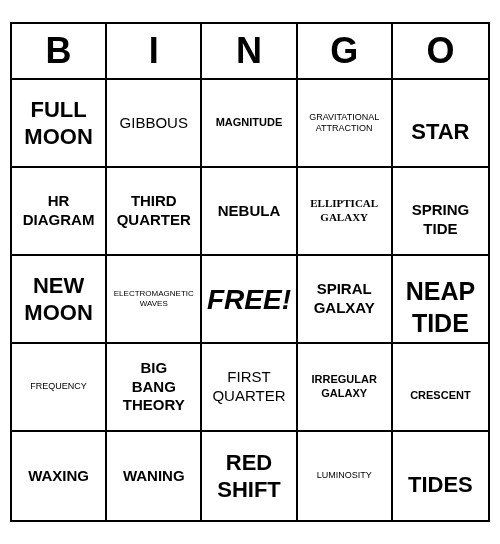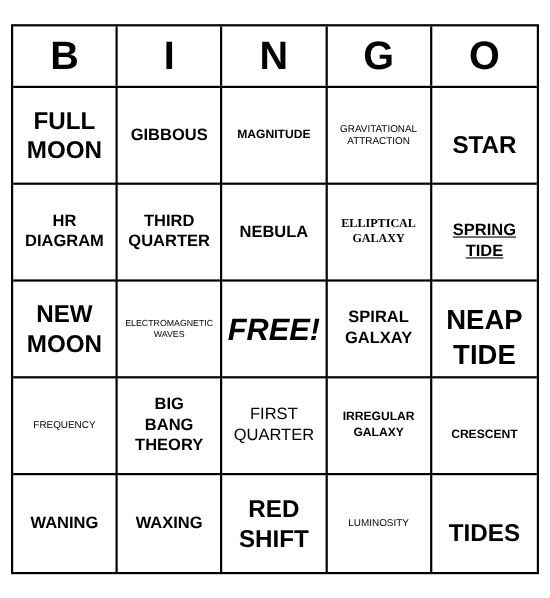--- a/index.html
+++ b/index.html
@@ -71,21 +71,21 @@
       <div class="bingo-header-cell">N</div>
       <div class="bingo-header-cell">G</div>
       <div class="bingo-header-cell">O</div>
     </div>
   <div class="bingo-grid">
   <div class="bingo-cell">
         <span class="cell-text" style="font-size: 22px; font-weight: bold; text-align: center; line-height: 1.25; white-space: pre-line;">FULL
 MOON</span>
       </div>
       <div class="bingo-cell">
-        <span class="cell-text" style="font-size: 15px; font-weight: bold; text-align: center; line-height: 1.25; white-space: pre-line;">GIBBOUS</span>
+        <span class="cell-text" style="font-size: 15px; font-weight: normal; text-align: center; line-height: 1.25; white-space: pre-line;">GIBBOUS</span>
       </div>
       <div class="bingo-cell">
         <span class="cell-text" style="font-size: 11px; font-weight: bold; text-align: center; line-height: 1.25; white-space: pre-line;">MAGNITUDE</span>
       </div>
       <div class="bingo-cell">
         <span class="cell-text" style="font-size: 9px; font-weight: normal; text-align: center; line-height: 1.25; white-space: pre-line;">GRAVITATIONAL
 ATTRACTION</span>
       </div>
       <div class="bingo-cell">
         <span class="cell-text" style="font-size: 22px; font-weight: bold; text-align: center; line-height: 1.25; white-space: pre-line;">STAR</span>
@@ -99,21 +99,21 @@
 QUARTER</span>
       </div>
       <div class="bingo-cell">
         <span class="cell-text" style="font-size: 15px; font-weight: bold; text-align: center; line-height: 1.25; white-space: pre-line;">NEBULA</span>
       </div>
       <div class="bingo-cell">
         <span class="cell-text" style="font-size: 11px; font-weight: bold; text-align: center; line-height: 1.25; white-space: pre-line; font-family: Liberation Serif, serif;">ELLIPTICAL
 GALAXY</span>
       </div>
       <div class="bingo-cell">
-        <span class="cell-text" style="font-size: 15px; font-weight: bold; text-align: center; line-height: 1.25; white-space: pre-line; text-decoration: underline;">SPRING
+        <span class="cell-text" style="font-size: 15px; font-weight: bold; text-align: center; line-height: 1.25; white-space: pre-line;">SPRING
 TIDE</span>
       </div>
       <div class="bingo-cell">
         <span class="cell-text" style="font-size: 22px; font-weight: bold; text-align: center; line-height: 1.25; white-space: pre-line;">NEW
 MOON</span>
       </div>
       <div class="bingo-cell">
         <span class="cell-text" style="font-size: 8px; font-weight: normal; text-align: center; line-height: 1.25; white-space: pre-line;">ELECTROMAGNETIC
 WAVES</span>
       </div>
@@ -141,24 +141,24 @@
 QUARTER</span>
       </div>
       <div class="bingo-cell">
         <span class="cell-text" style="font-size: 11px; font-weight: bold; text-align: center; line-height: 1.25; white-space: pre-line;">IRREGULAR
 GALAXY</span>
       </div>
       <div class="bingo-cell">
         <span class="cell-text" style="font-size: 11px; font-weight: bold; text-align: center; line-height: 1.25; white-space: pre-line;">CRESCENT</span>
       </div>
       <div class="bingo-cell">
-        <span class="cell-text" style="font-size: 15px; font-weight: bold; text-align: center; line-height: 1.25; white-space: pre-line;">WANING</span>
+        <span class="cell-text" style="font-size: 15px; font-weight: bold; text-align: center; line-height: 1.25; white-space: pre-line;">WAXING</span>
       </div>
       <div class="bingo-cell">
-        <span class="cell-text" style="font-size: 15px; font-weight: bold; text-align: center; line-height: 1.25; white-space: pre-line;">WAXING</span>
+        <span class="cell-text" style="font-size: 15px; font-weight: bold; text-align: center; line-height: 1.25; white-space: pre-line;">WANING</span>
       </div>
       <div class="bingo-cell">
         <span class="cell-text" style="font-size: 22px; font-weight: bold; text-align: center; line-height: 1.25; white-space: pre-line;">RED
 SHIFT</span>
       </div>
       <div class="bingo-cell">
         <span class="cell-text" style="font-size: 9px; font-weight: normal; text-align: right; line-height: 1.25; white-space: pre-line;">LUMINOSITY</span>
       </div>
       <div class="bingo-cell">
         <span class="cell-text" style="font-size: 22px; font-weight: bold; text-align: center; line-height: 1.25; white-space: pre-line;">TIDES</span>

